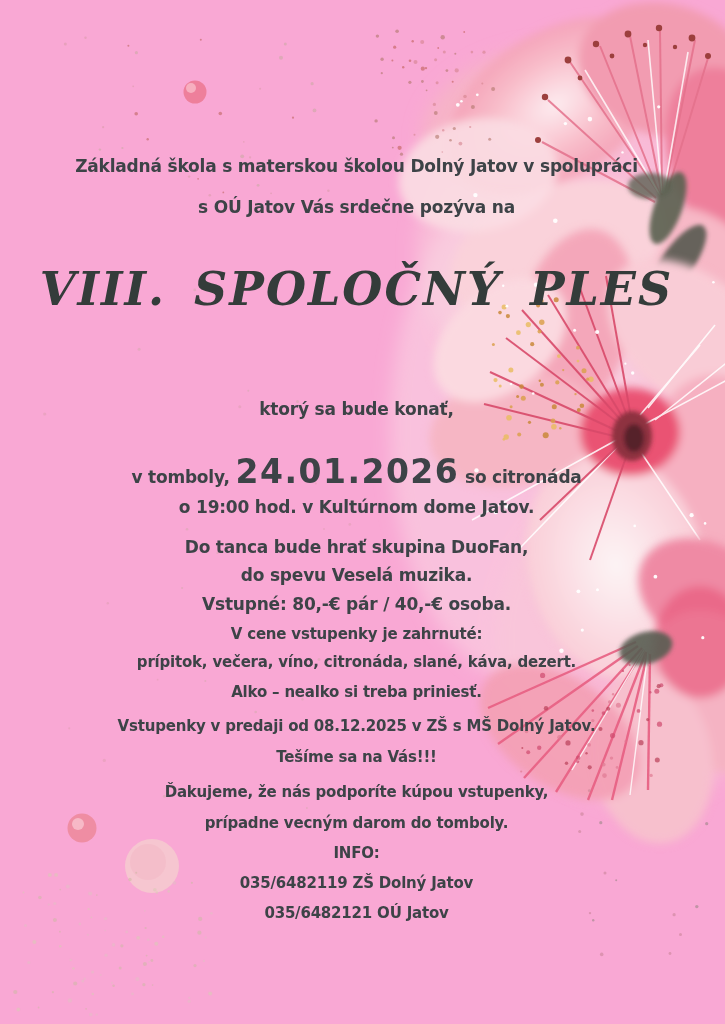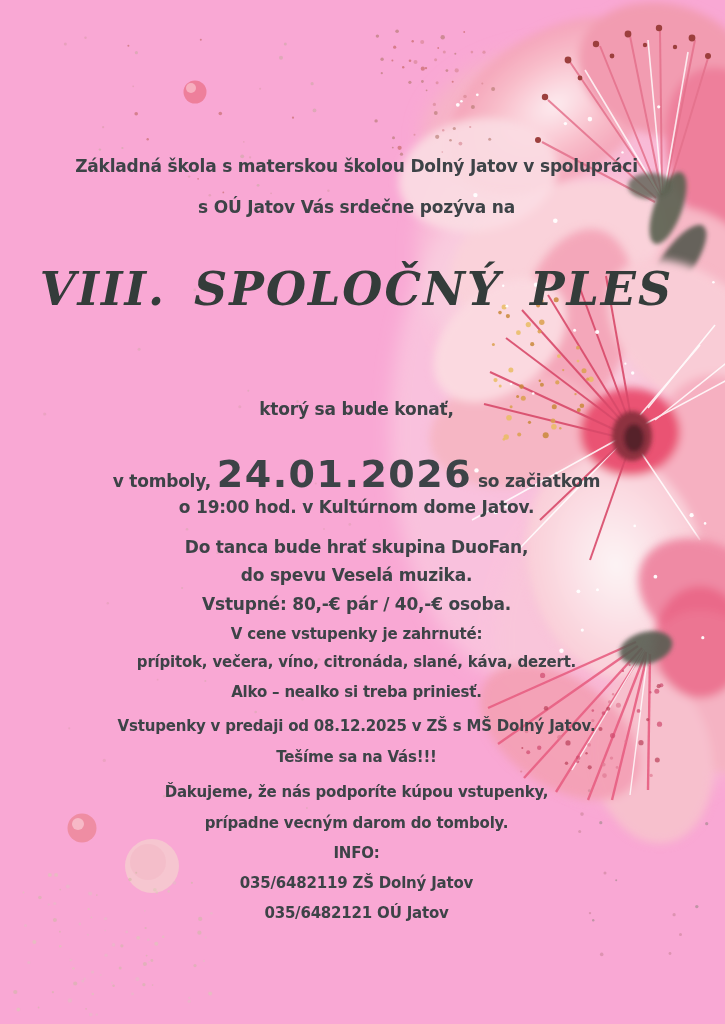--- a/index.html
+++ b/index.html
@@ -27,21 +27,21 @@
   .title{
     font-family:"DejaVu Serif","Liberation Serif",serif;
     font-style:italic;
     font-weight:bold;
     font-size:46px;
     letter-spacing:2px;
     word-spacing:10px;
     color:#343c3a;
   }
   .date-line .big-date{
-    font-size:38px;
+    font-size:33px;
     letter-spacing:1.5px;
     vertical-align:baseline;
   }
 </style>
 </head>
 <body>
 
 <div class="page">
 
   <svg class="decor" viewBox="0 0 725 1024">
@@ -514,21 +514,21 @@
     <div class="line fs-main" style="top:156px">Základná škola s materskou školou Dolný Jatov v spolupráci</div>
     <div class="line fs-main" style="top:197px">s OÚ Jatov Vás srdečne pozýva na</div>
 
     <div class="line title" style="top:262px">VIII. SPOLOČNÝ PLES</div>
 
     <div class="line fs-main" style="top:399px">ktorý sa bude konať,</div>
 
     <div class="line fs-main date-line" style="top:452px">
       <span>v tomboly,</span>
       <span class="big-date">24.01.2026</span>
-      <span>so začiatkom</span>
+      <span>so citronáda</span>
     </div>
 
     <div class="line fs-main" style="top:497px">o 19:00 hod. v Kultúrnom dome Jatov.</div>
     <div class="line fs-main" style="top:537px">Do tanca bude hrať skupina DuoFan,</div>
     <div class="line fs-main" style="top:565px">do spevu Veselá muzika.</div>
     <div class="line fs-main" style="top:594px">Vstupné: 80,-€ pár / 40,-€ osoba.</div>
 
     <div class="line fs-small" style="top:625px">V cene vstupenky je zahrnuté:</div>
     <div class="line fs-small" style="top:653px">prípitok, večera, víno, citronáda, slané, káva, dezert.</div>
     <div class="line fs-small" style="top:683px">Alko – nealko si treba priniesť.</div>

